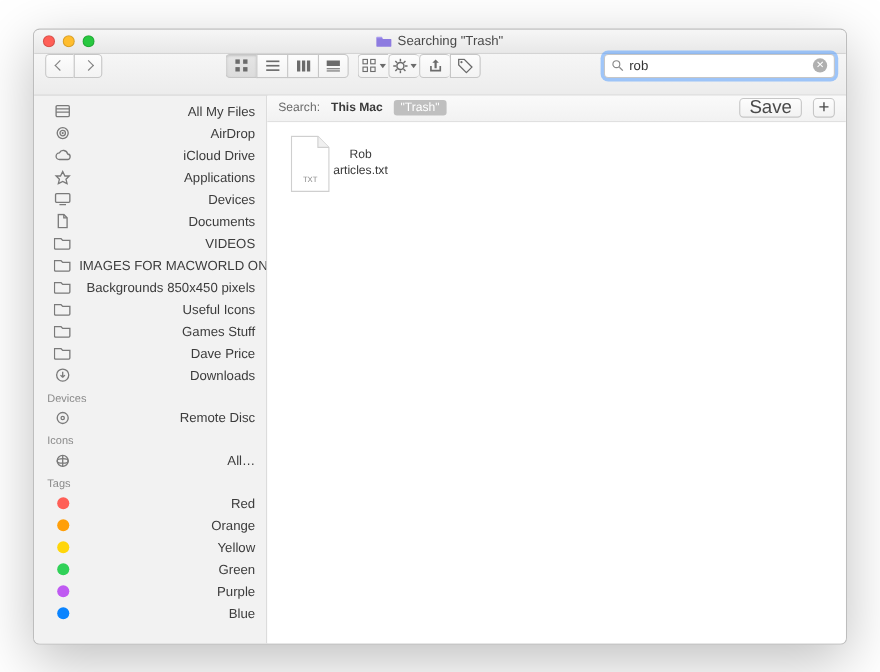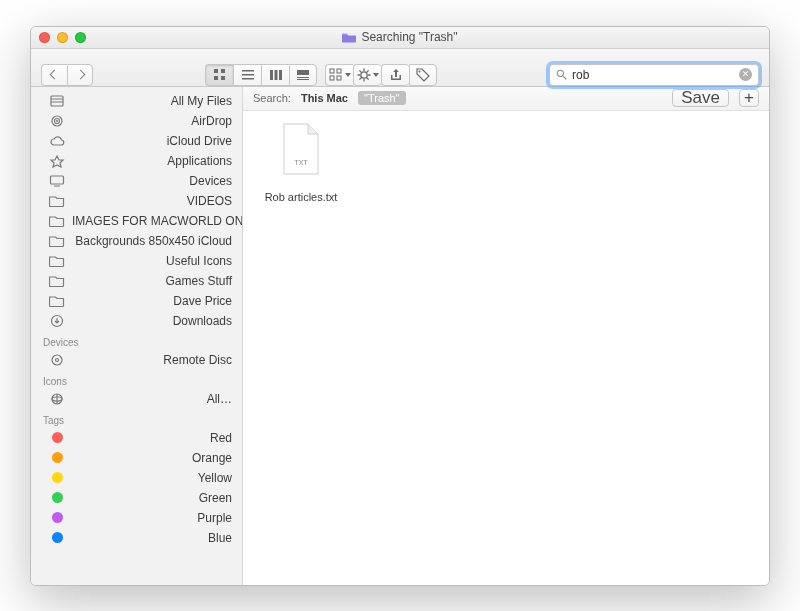--- a/index.html
+++ b/index.html
@@ -43,21 +43,21 @@
     display: flex; align-items: center; justify-content: center; gap: 5px;
     pointer-events: none;
   }
   .folder-icon-sm {
     width: 14px; height: 11px; display:inline-block;
   }
   .toolbar {
     height: 38px;
     background: linear-gradient(#f6f6f6,#ececec);
     border-bottom: 1px solid #c8c8c8;
-    display: flex; align-items: flex-end;
+    display: flex; align-items: flex-start;
     padding: 0 10px; gap: 8px;
   }
   .nav-group { display:flex; }
   .tb-btn {
     height: 22px;
     background: linear-gradient(#fdfdfd,#f3f3f3);
     border: 1px solid #c6c6c6;
     display: flex; align-items: center; justify-content: center;
     color: #6b6b6b;
     font-size: 11px;
@@ -144,22 +144,22 @@
     display:flex; align-items:center; justify-content:center;
   }
   .scopebar .save-btn { padding:0 8px; }
   .scopebar .plus-btn { width:20px; }
   .content {
     flex:1; padding:12px 18px;
     display:flex; flex-wrap:wrap; align-content:flex-start;
     gap:18px;
   }
   .file {
-    width:80px; display:flex; flex-direction:column; align-items:center;
-    gap:16px;
+    width:80px; display:flex; flex-direction:row; align-items:center;
+    gap:0;
   }
   .file-icon {
     width:42px; height:52px; position:relative;
   }
   .file-name { font-size:11px; color:#3a3a3a; text-align:center; line-height:1.2;}
   svg { display:block; }
   .icon-sz { width:14px; height:14px; }
 </style>
 </head>
 <body>
@@ -326,40 +326,49 @@
               <svg viewBox="0 0 16 14">
                 <rect x="1.5" y="2" width="13" height="8" rx="1" stroke="#7a7a7a" stroke-width="1.2" fill="none"></rect>
                 <line x1="5" y1="12" x2="11" y2="12" stroke="#7a7a7a" stroke-width="1.2" fill="none"></line>
               </svg>
             </span>
             <span>Devices</span>
           </div>
           <div class="sb-item">
             <span class="sb-icon">
               <svg viewBox="0 0 16 14">
+                <path d="M4 1h5l3 3v9H4z" stroke="#7a7a7a" stroke-width="1.2" fill="none"></path>
+                <path d="M9 1v3h3" stroke="#7a7a7a" stroke-width="1.2" fill="none"></path>
+              </svg>
+            </span>
+            <span>Documents</span>
+          </div>
+          <div class="sb-item">
+            <span class="sb-icon">
+              <svg viewBox="0 0 16 14">
                 <path d="M1.5 3h5l1.5 1.5H14.5v7a1 1 0 01-1 1h-12a1 1 0 01-1-1V3z" stroke="#7a7a7a" stroke-width="1.2" fill="none"></path>
               </svg>
             </span>
             <span>VIDEOS</span>
           </div>
           <div class="sb-item">
             <span class="sb-icon">
               <svg viewBox="0 0 16 14">
                 <path d="M1.5 3h5l1.5 1.5H14.5v7a1 1 0 01-1 1h-12a1 1 0 01-1-1V3z" stroke="#7a7a7a" stroke-width="1.2" fill="none"></path>
               </svg>
             </span>
             <span>IMAGES FOR MACWORLD ONLINE</span>
           </div>
           <div class="sb-item">
             <span class="sb-icon">
               <svg viewBox="0 0 16 14">
                 <path d="M1.5 3h5l1.5 1.5H14.5v7a1 1 0 01-1 1h-12a1 1 0 01-1-1V3z" stroke="#7a7a7a" stroke-width="1.2" fill="none"></path>
               </svg>
             </span>
-            <span>Backgrounds 850x450 iCloud</span>
+            <span>Backgrounds 850x450 pixels</span>
           </div>
           <div class="sb-item">
             <span class="sb-icon">
               <svg viewBox="0 0 16 14">
                 <path d="M1.5 3h5l1.5 1.5H14.5v7a1 1 0 01-1 1h-12a1 1 0 01-1-1V3z" stroke="#7a7a7a" stroke-width="1.2" fill="none"></path>
               </svg>
             </span>
             <span>Useful Icons</span>
           </div>
           <div class="sb-item">

